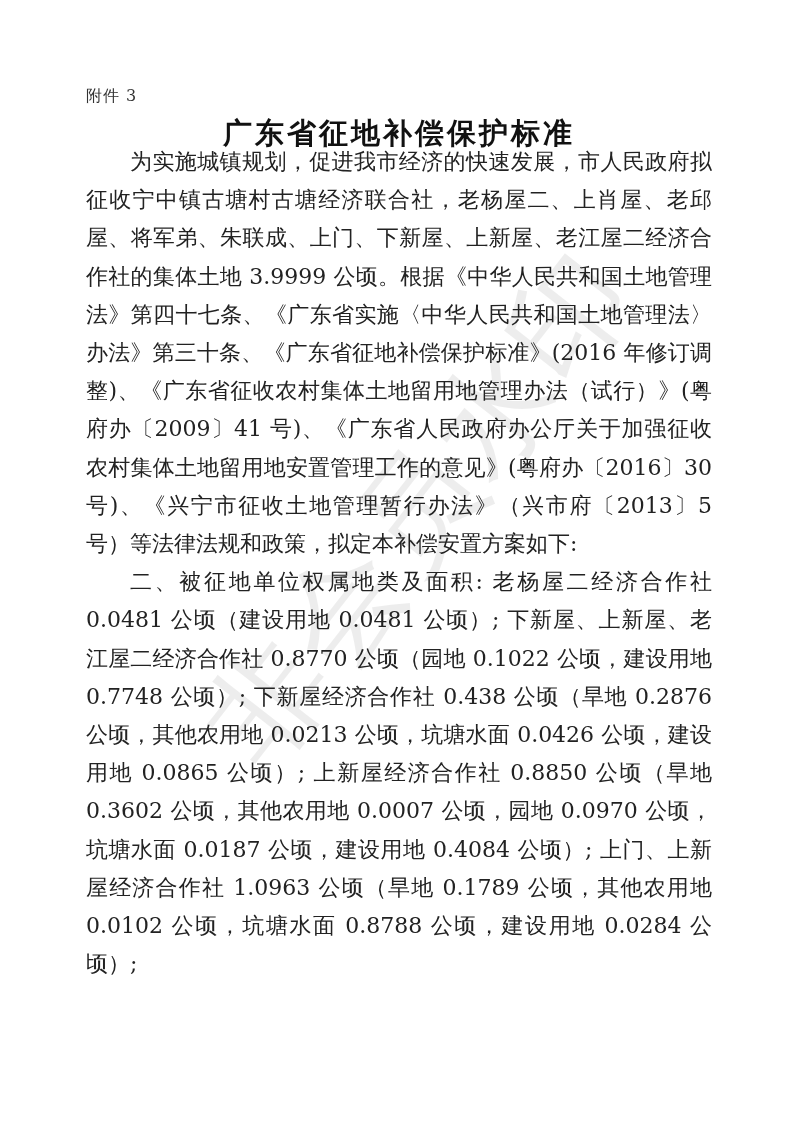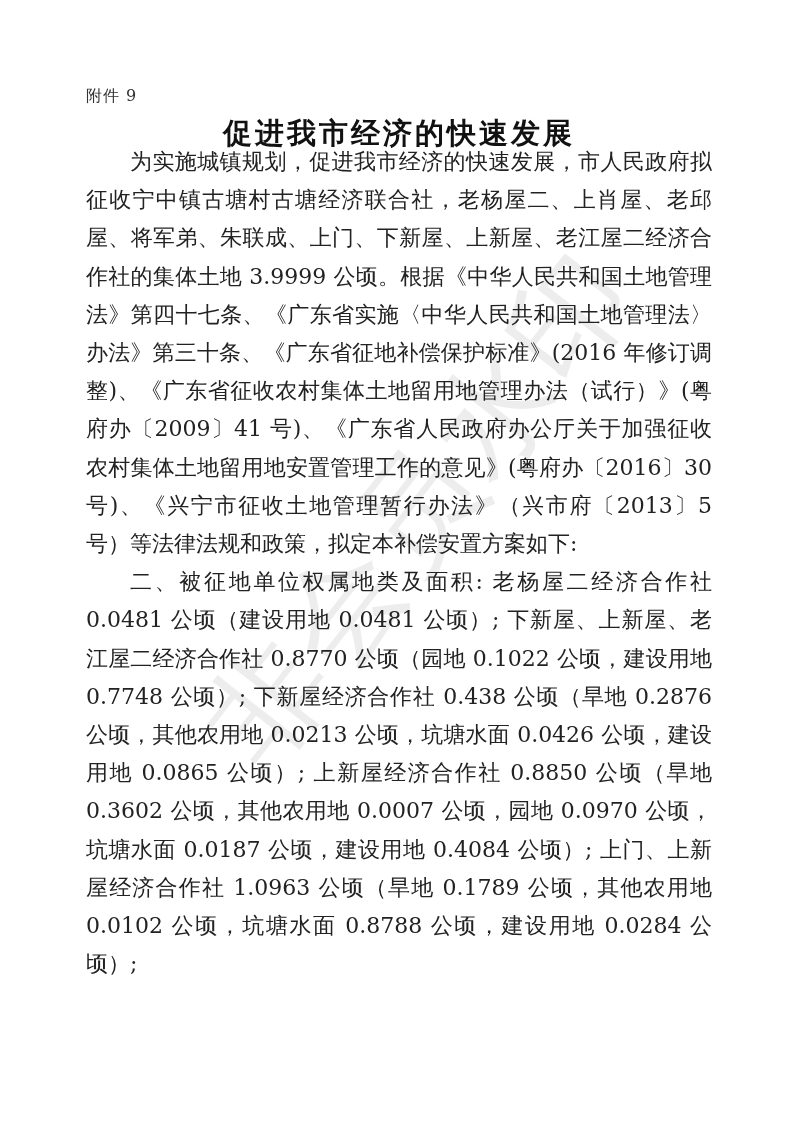--- a/index.html
+++ b/index.html
@@ -70,19 +70,19 @@
       top: 700px;
       left: 170px;
     }
   </style>
 </head>
 <body>
 
 <div class="watermark">非会员水印</div>
 
 <div class="page">
-  <div class="attachment-label">附件 9</div>
-  <div class="doc-title">促进我市经济的快速发展</div>
+  <div class="attachment-label">附件 3</div>
+  <div class="doc-title">广东省征地补偿保护标准</div>
   <div class="body-text">
     <p class="para">为实施城镇规划，促进我市经济的快速发展，市人民政府拟征收宁中镇古塘村古塘经济联合社，老杨屋二、上肖屋、老邱屋、将军弟、朱联成、上门、下新屋、上新屋、老江屋二经济合作社的集体土地 3.9999 公顷。根据《中华人民共和国土地管理法》第四十七条、《广东省实施〈中华人民共和国土地管理法〉办法》第三十条、《广东省征地补偿保护标准》(2016 年修订调整)、《广东省征收农村集体土地留用地管理办法（试行）》(粤府办〔2009〕41 号)、《广东省人民政府办公厅关于加强征收农村集体土地留用地安置管理工作的意见》(粤府办〔2016〕30 号)、《兴宁市征收土地管理暂行办法》（兴市府〔2013〕5 号）等法律法规和政策，拟定本补偿安置方案如下:</p>
     <p class="para">二、被征地单位权属地类及面积: 老杨屋二经济合作社 0.0481 公顷（建设用地 0.0481 公顷）; 下新屋、上新屋、老江屋二经济合作社 0.8770 公顷（园地 0.1022 公顷，建设用地 0.7748 公顷）; 下新屋经济合作社 0.438 公顷（旱地 0.2876 公顷，其他农用地 0.0213 公顷，坑塘水面 0.0426 公顷，建设用地 0.0865 公顷）; 上新屋经济合作社 0.8850 公顷（旱地 0.3602 公顷，其他农用地 0.0007 公顷，园地 0.0970 公顷，坑塘水面 0.0187 公顷，建设用地 0.4084 公顷）; 上门、上新屋经济合作社 1.0963 公顷（旱地 0.1789 公顷，其他农用地 0.0102 公顷，坑塘水面 0.8788 公顷，建设用地 0.0284 公顷）;</p>
   </div>
 </div>
 
 </body></html>

